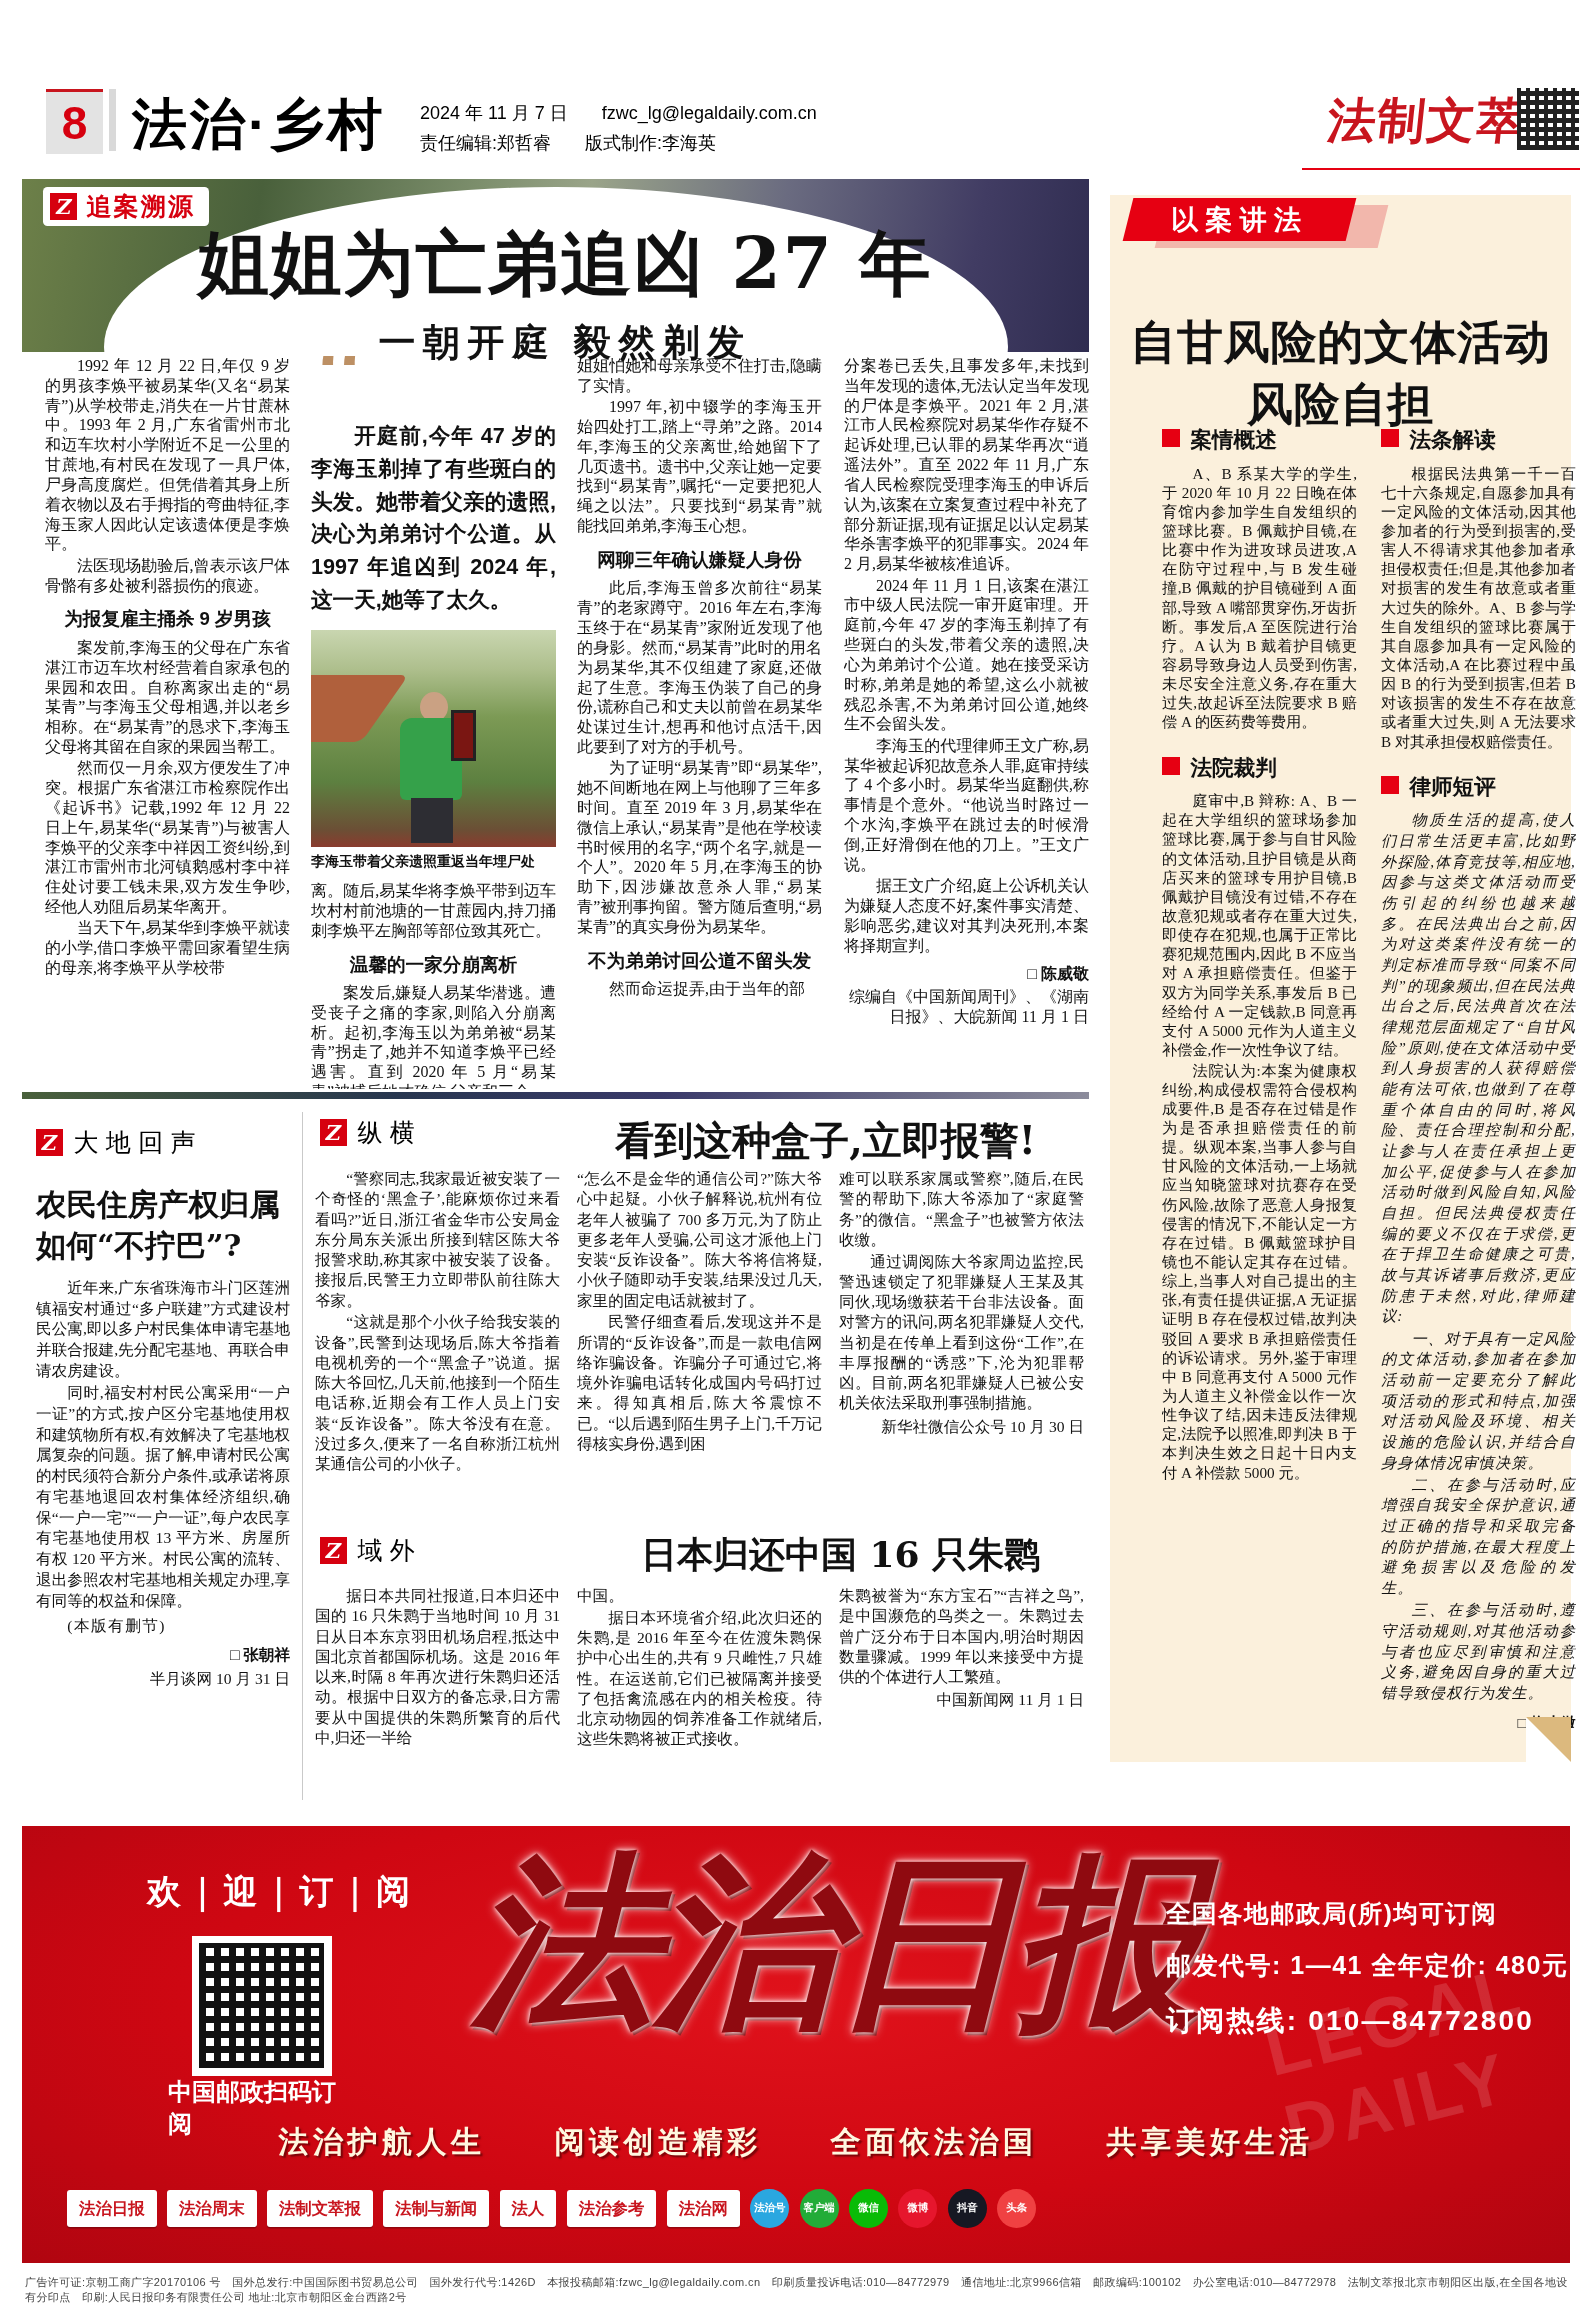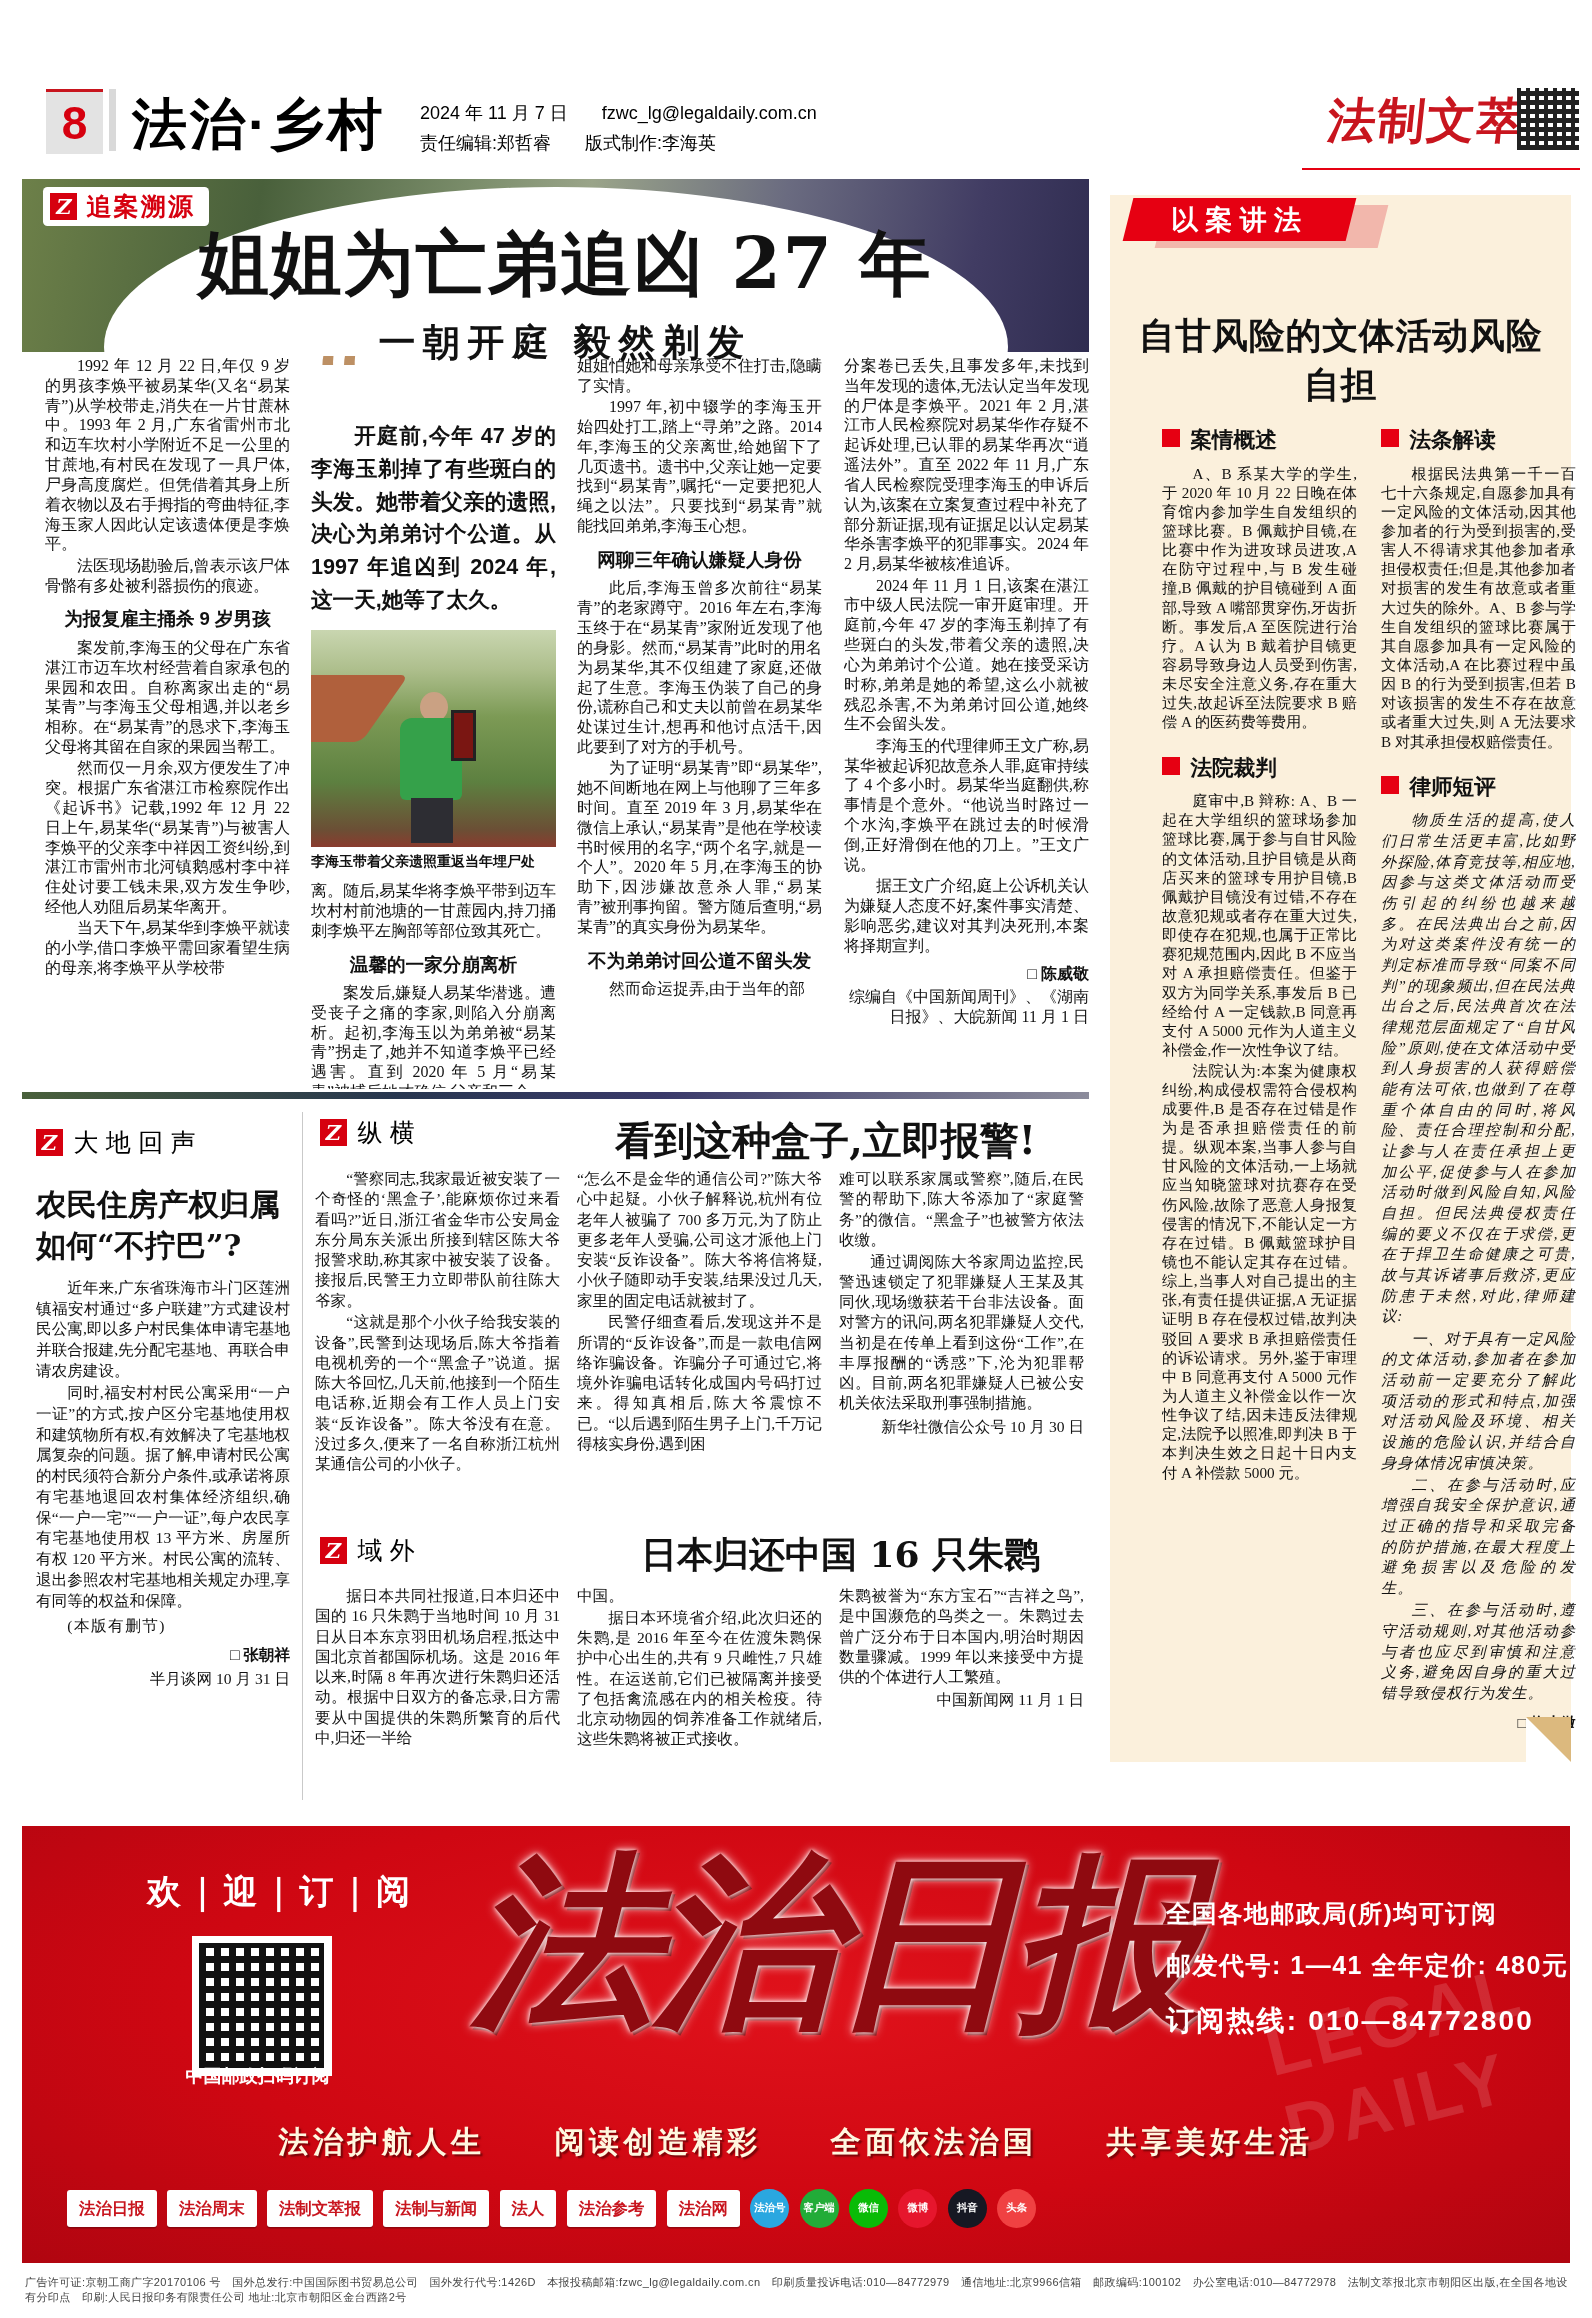--- a/index.html
+++ b/index.html
@@ -61,21 +61,21 @@
   .blk-note{text-indent:2em;letter-spacing:1.5px;margin-top:4.5px;}
   .blk-kai{font-style:italic;letter-spacing:1.1px;text-indent:2em;margin:0 0 1.5px;line-height:1.36;}
   
   .case-panel{position:absolute;left:1110px;top:195px;width:461px;height:1567px;background:#fbf0dc;}
   .case-ribbon{position:absolute;left:1128px;top:198px;width:223px;height:43px;background:#e60012;
         transform:skewX(-14deg);display:flex;align-items:center;justify-content:center;z-index:3;}
   .case-ribbon-shadow{position:absolute;left:1160px;top:205px;width:223px;height:43px;background:#f2b7ac;
         transform:skewX(-14deg);z-index:2;}
   .case-ribbon .txt{font-family:"Liberation Sans",sans-serif;color:#fff;font-size:27px;font-weight:bold;
         letter-spacing:7.4px;transform:skewX(14deg);}
-  .case-title{position:absolute;left:1125px;top:312px;width:431px;text-align:center;font-size:36px;
+  .case-title{position:absolute;left:1125px;top:312px;width:431px;text-align:center;font-size:46px;
         font-weight:bold;font-family:"DejaVu Serif",serif;letter-spacing:0.7px;z-index:3;}
   .case-col{position:absolute;top:404px;width:195px;height:1324px;overflow:hidden;font-size:15.2px;
         line-height:1.26;text-align:justify;z-index:3;margin-left:24px;}
   .dogear{position:absolute;left:1526px;top:1717px;width:0;height:0;z-index:4;
         border-left:45px solid transparent;border-top:45px solid #dcb97e;}
   .dogear-white{position:absolute;left:1526px;top:1717px;width:45px;height:45px;background:#fff;z-index:3;}
   
   .divider-bar{position:absolute;left:22px;top:1092px;width:1067px;height:6.7px;
         background:linear-gradient(90deg,#49603b,#27364f 35%,#3a3a6a 60%,#8c8c9c 100%);}
   .vrule{position:absolute;left:302px;top:1112px;width:0.7px;height:688px;background:#c9c9c9;}
@@ -95,22 +95,22 @@
         line-height:1.3;text-align:justify;}
   
   .ad{position:absolute;left:22px;top:1826px;width:1548px;height:437px;overflow:hidden;
         background:radial-gradient(ellipse at 50% 40%, #e0121b 0%, #cf0712 55%, #b00510 100%);}
   .ad-welcome{position:absolute;left:125px;top:43px;color:#fff;font-family:"Liberation Sans",sans-serif;
         font-size:34px;font-weight:bold;letter-spacing:4.5px;}
   .ad-qr{position:absolute;left:170px;top:110px;width:125px;height:125px;background:#fff;padding:7.4px;}
   .ad-qr-inner{width:100%;height:100%;
         background:repeating-linear-gradient(0deg,#111 0 7.4px,transparent 7.4px 15px),
                    repeating-linear-gradient(90deg,#111 0 7.4px,#fff 7.4px 15px);}
-  .ad-qr-cap{position:absolute;left:146px;top:238px;width:179px;text-align:center;color:#fff;
-        font-family:"Liberation Sans",sans-serif;font-size:18px;font-weight:bold;}
+  .ad-qr-cap{position:absolute;left:146px;top:250px;width:179px;color:#fff;
+        font-family:"Liberation Sans",sans-serif;font-size:24px;font-weight:bold;}
   .ad-brand{position:absolute;left:417px;top:-7.4px;width:788px;text-align:center;font-size:187px;
         font-family:"DejaVu Serif",serif;font-weight:bold;font-style:italic;color:#8f0a10;
         text-shadow:0 0 4.5px #ffffff,0 0 10.4px #ffd9d9,3px 3px 0 #7b0408;letter-spacing:-6px;}
   .ad-info{position:absolute;left:1144px;top:71px;color:#fff;font-family:"Liberation Sans",sans-serif;
         font-weight:bold;}
   .ad-info .l1{font-size:24.5px;letter-spacing:1.5px;margin-bottom:19.3px;}
   .ad-info .l2{font-size:25px;letter-spacing:1.5px;margin-bottom:19.3px;}
   .ad-info .l3{font-size:28px;letter-spacing:2.2px;}
   .ad-slogan{position:absolute;left:0;top:296px;width:100%;text-align:center;color:#fff7df;
         font-family:"Liberation Sans",sans-serif;font-size:30px;font-weight:bold;letter-spacing:4.5px;

